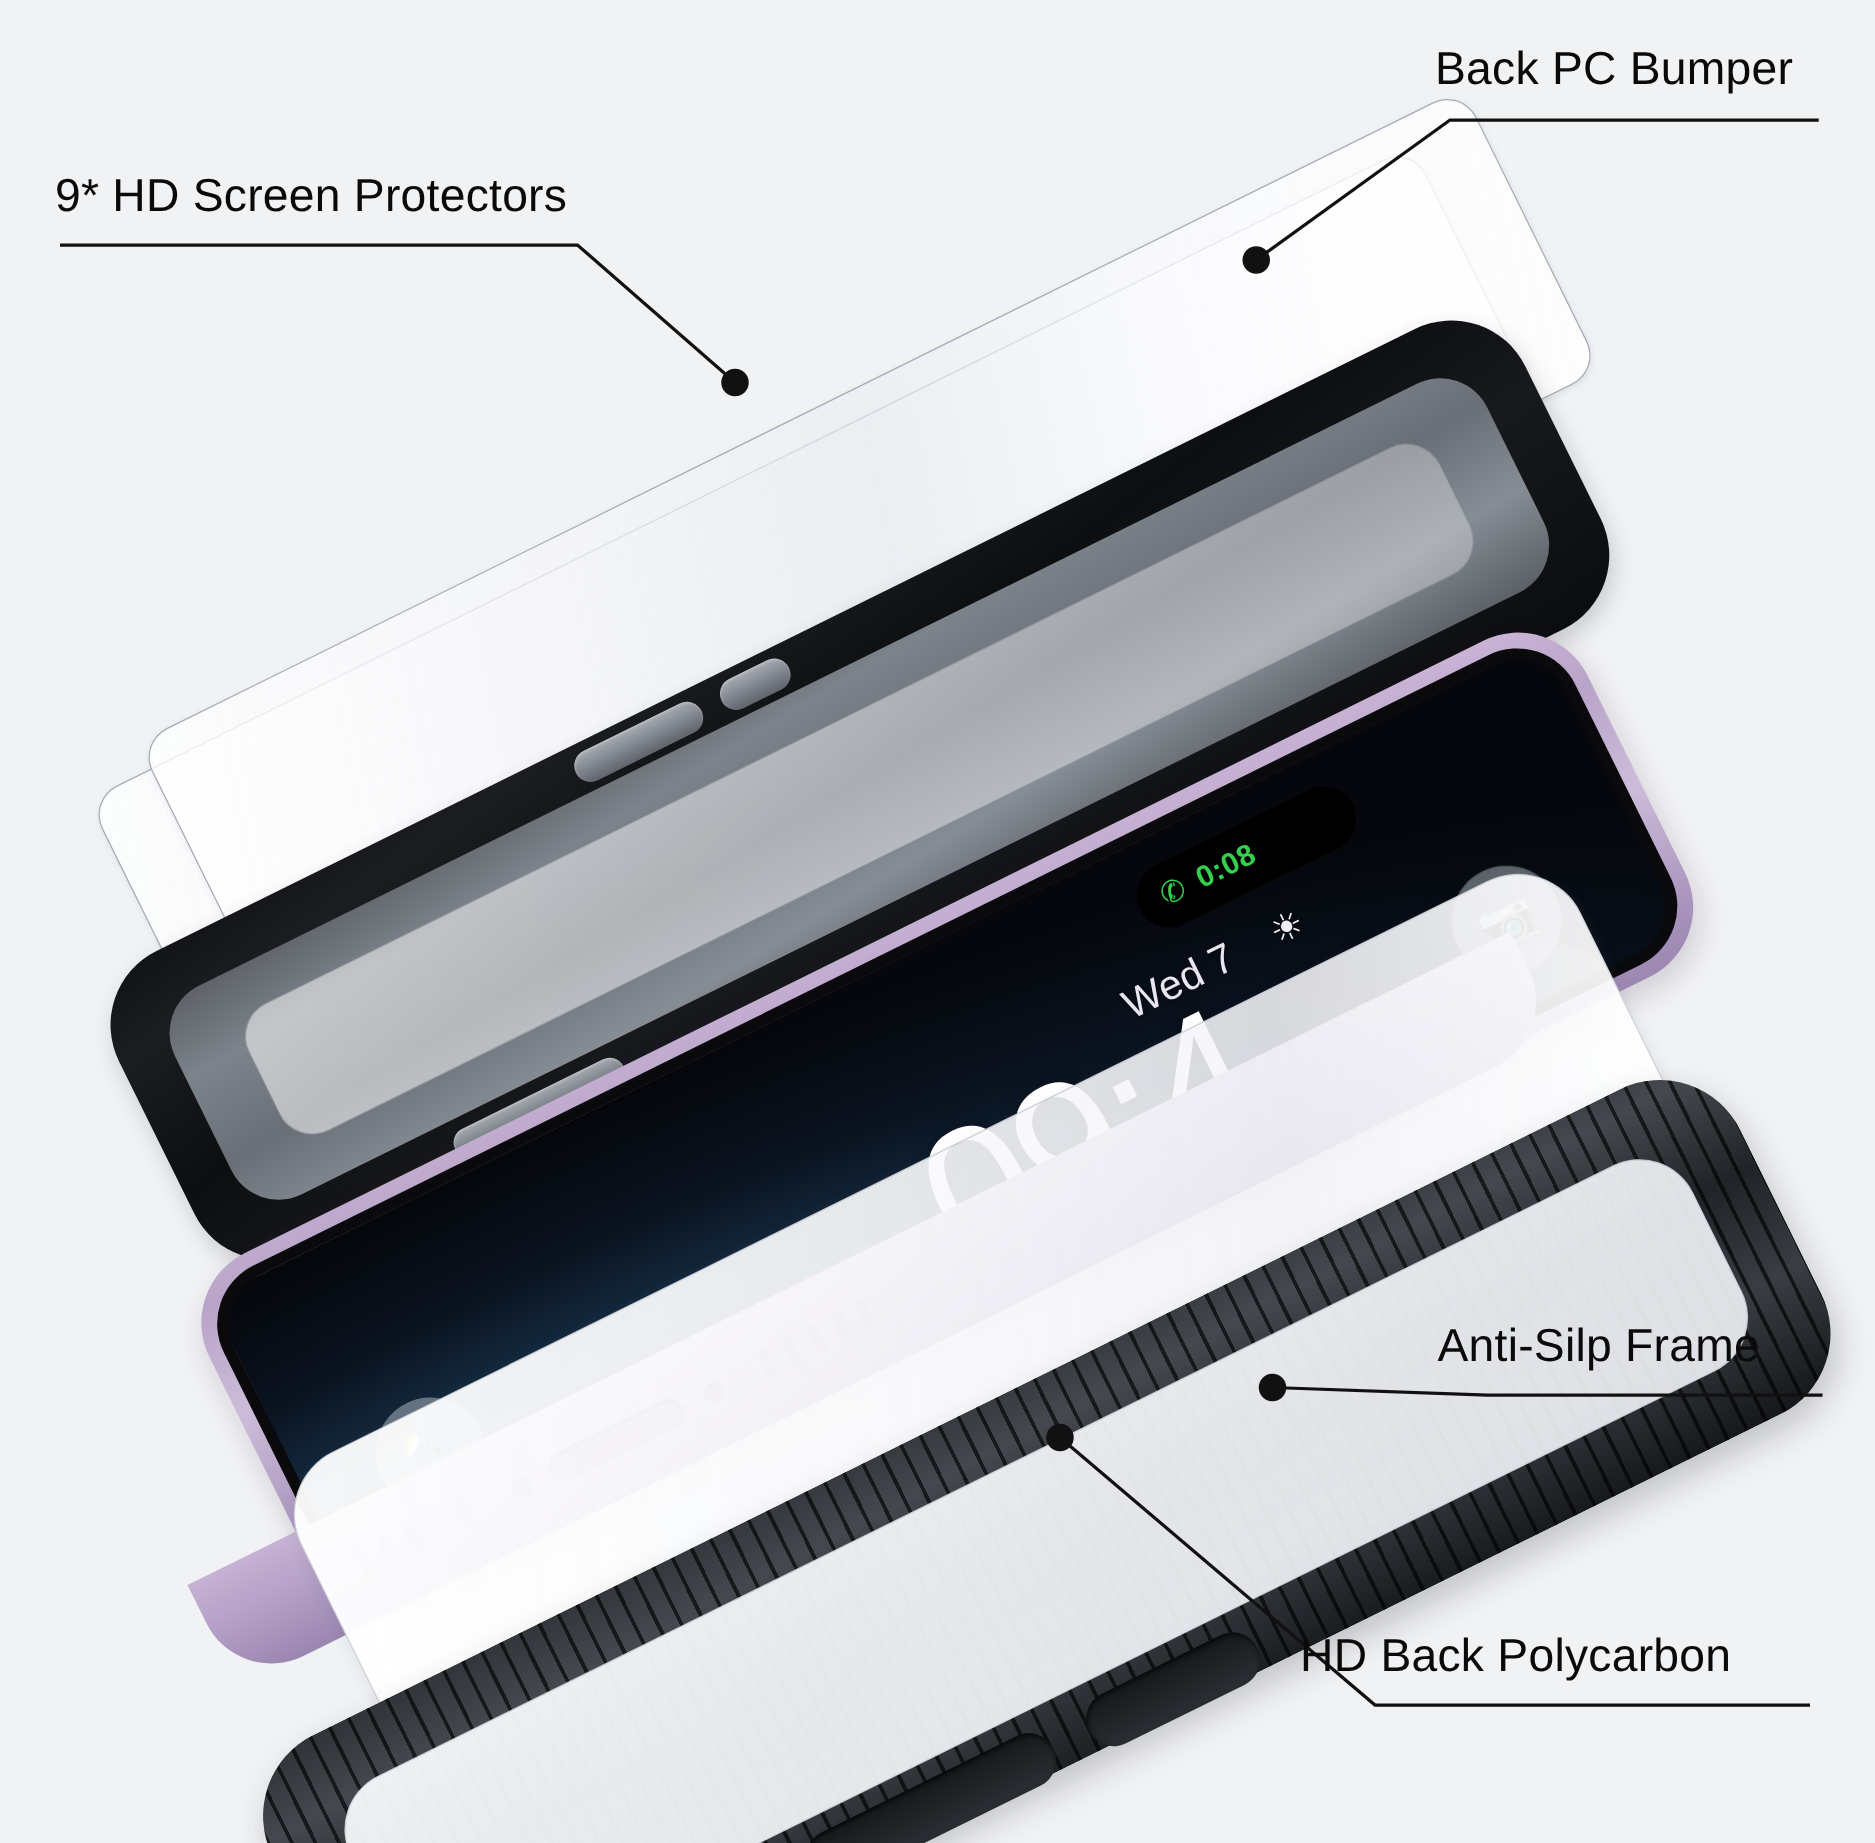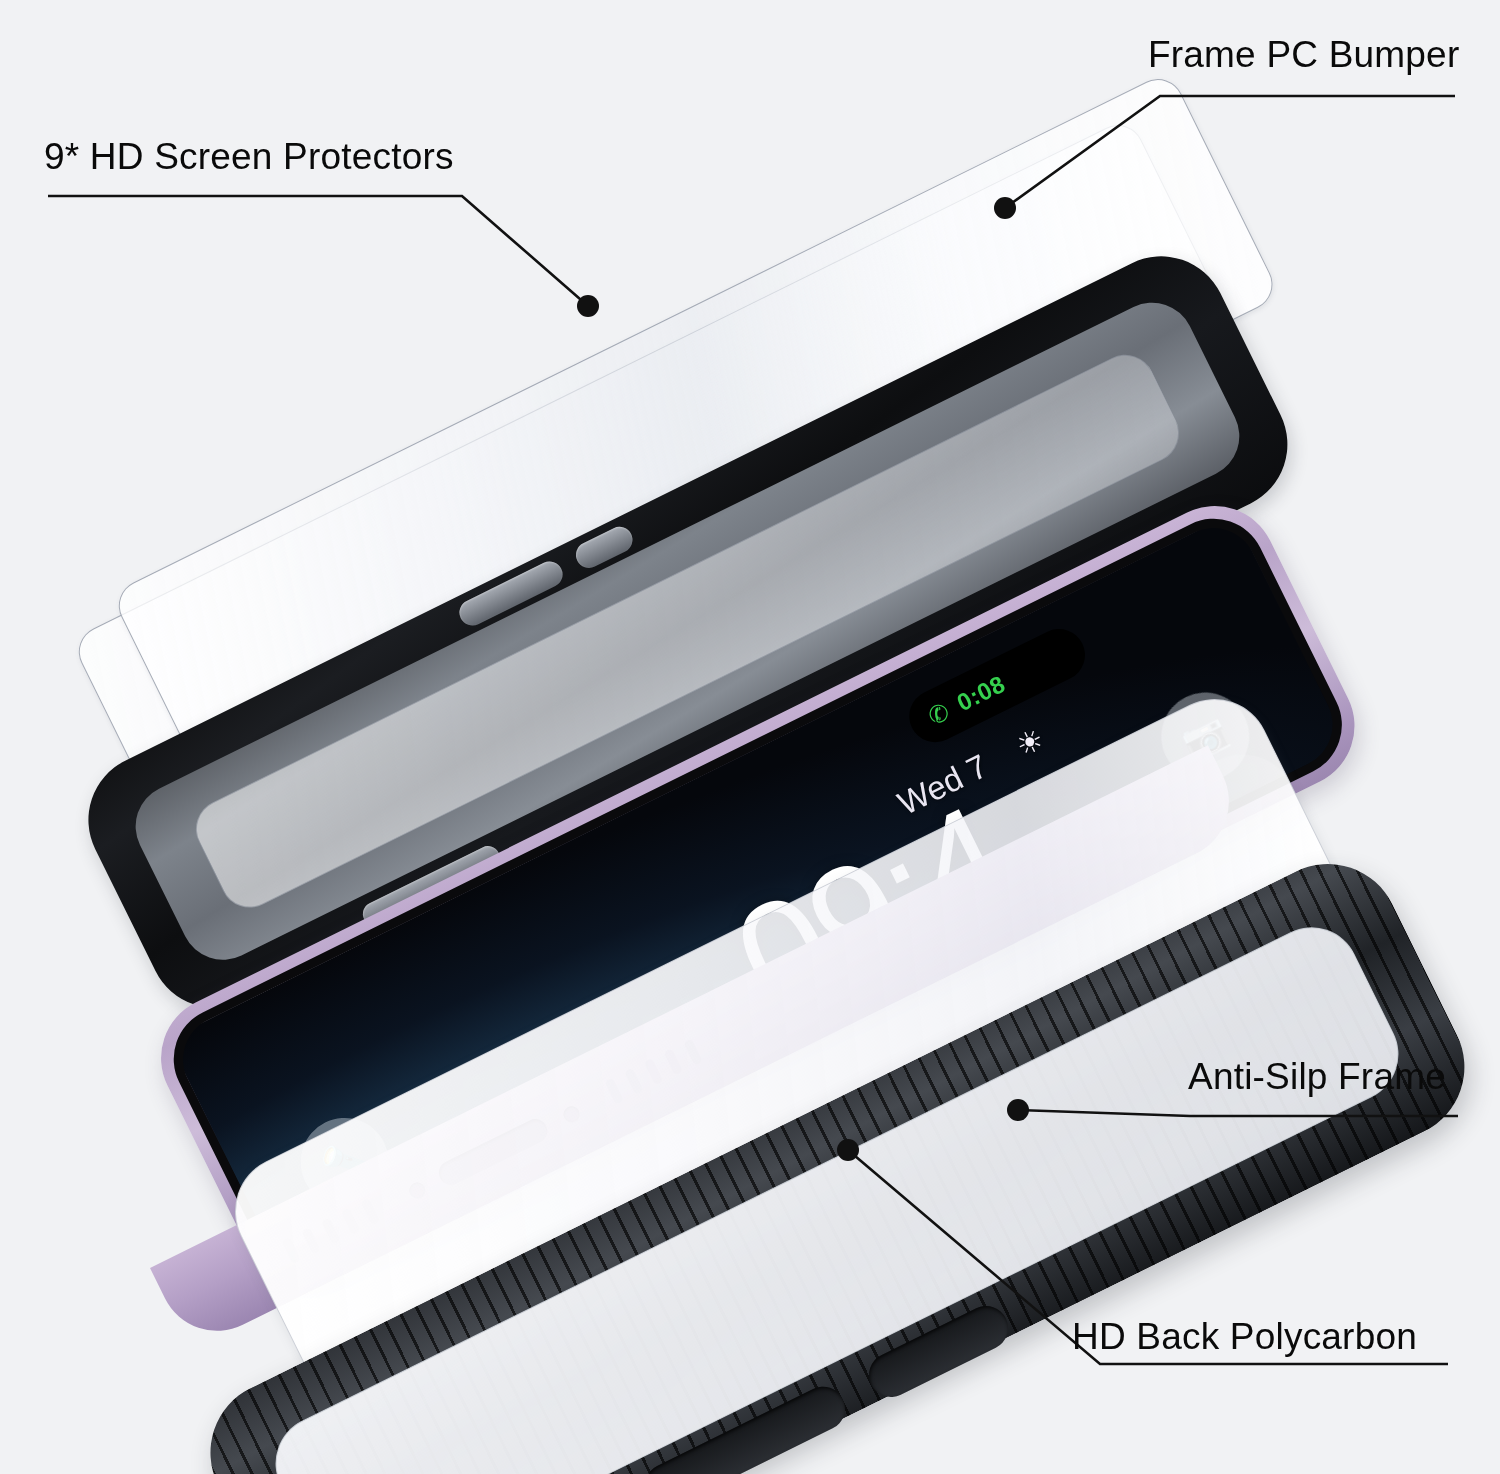--- a/index.html
+++ b/index.html
@@ -18,22 +18,22 @@
     position:absolute;
     color:#0a0a0a;
     font-size:37px;
     font-weight:400;
     letter-spacing:0.2px;
     white-space:nowrap;
     line-height:1;
   }
   .callout.c-hard{left:1148px;top:36px;}
   .callout.c-prot{left:44px;top:138px;}
-  .callout.c-anti{left:1188px;top:1058px;}
-  .callout.c-back{left:1072px;top:1306px;margin-top:12px;}
+  .callout.c-anti{left:1150px;top:1058px;}
+  .callout.c-back{left:1040px;top:1306px;}
 
   
   #lines{position:absolute;inset:0;pointer-events:none;}
 
   
   .glass{
     position:absolute;
     width:1180px;height:250px;
     border-radius:26px;
     border:1.6px solid rgba(150,158,170,.85);
@@ -326,18 +326,18 @@
     <path d="M48 196 L462 196 L588 306" stroke="#111" stroke-width="2.6" fill="none"></path>
     <circle cx="588" cy="306" r="11" fill="#111"></circle>
 
     <path d="M1458 1116 L1190 1116 L1018 1110" stroke="#111" stroke-width="2.6" fill="none"></path>
     <circle cx="1018" cy="1110" r="11" fill="#111"></circle>
 
     <path d="M1448 1364 L1100 1364 L848 1150" stroke="#111" stroke-width="2.6" fill="none"></path>
     <circle cx="848" cy="1150" r="11" fill="#111"></circle>
   </svg>
 
-  <div class="callout c-hard lbl">Frame PC Bumper</div>
+  <div class="callout c-hard lbl">Back PC Bumper</div>
   <div class="callout c-prot lbl">9* HD Screen Protectors</div>
   <div class="callout c-anti lbl">Anti-Silp Frame</div>
   <div class="callout c-back lbl">HD Back Polycarbon</div>
 
 </div>
 
 </body></html>

